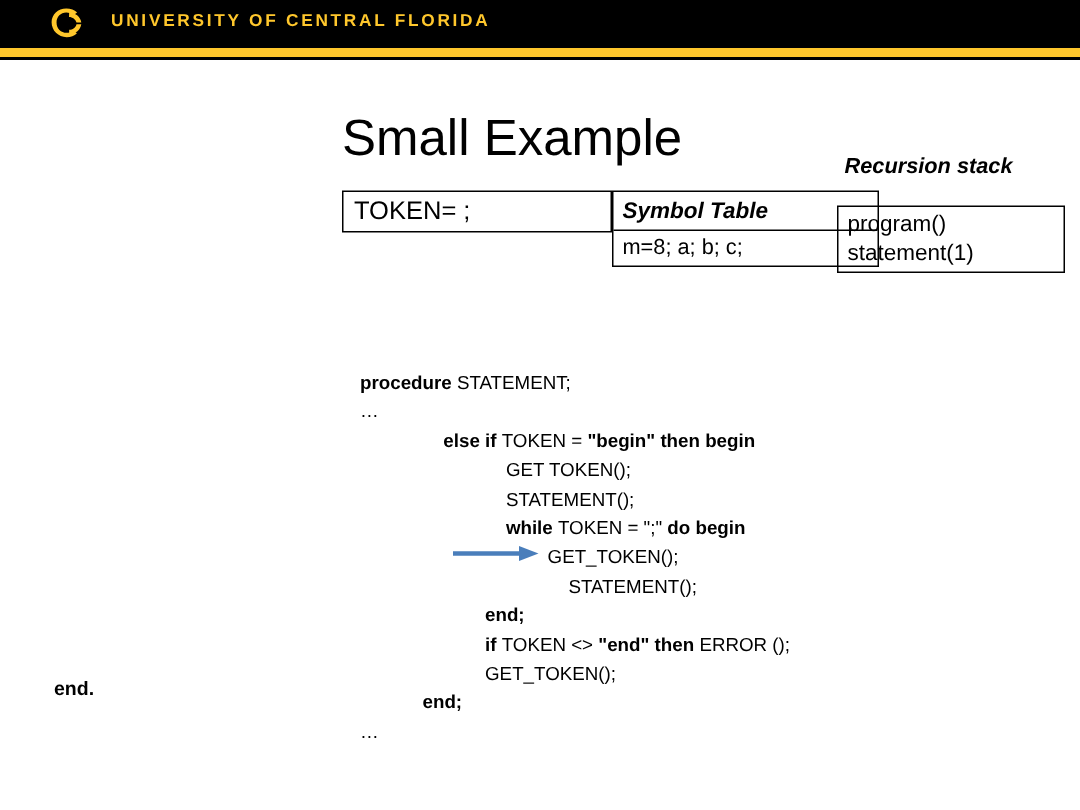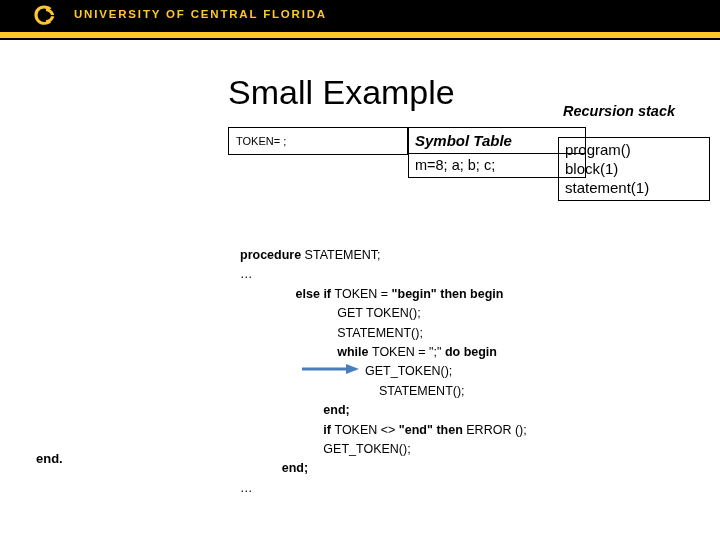--- a/index.html
+++ b/index.html
@@ -83,21 +83,21 @@
   #token-box {
     position: absolute;
     left: 228px; top: 127px;
     width: 180px; height: 28px;
     border: 1.5px solid #000000;
     box-sizing: border-box;
     display: flex;
     align-items: center;
   }
   #token-box .cell-text {
-    font-size: 11px;
+    font-size: 17px;
     padding-left: 7px;
     white-space: nowrap;
   }
 
   
   #symbol-table {
     position: absolute;
     left: 408px; top: 127px;
     width: 178px;
     border: 1.5px solid #000000;
@@ -197,21 +197,20 @@
 
 <div id="symbol-table">
   <div id="symbol-table-header">Symbol Table</div>
   <div id="symbol-table-body">
     <div>m=8; a; b; c;</div>
   </div>
 </div>
 
 <div id="recursion-stack-box">
   <div>program()</div>
-  <div>block(1)</div>
   <div>statement(1)</div>
 </div>
 
 <div id="code-block"><div class="line"><b>procedure </b><span>STATEMENT;</span></div><div class="line"><span>…</span></div><div class="line">&nbsp;&nbsp;&nbsp;&nbsp;&nbsp;&nbsp;&nbsp;&nbsp;&nbsp;&nbsp;&nbsp;&nbsp;&nbsp;&nbsp;&nbsp;&nbsp;<b>else if </b><span>TOKEN = </span><b>"begin" then begin</b></div><div class="line">&nbsp;&nbsp;&nbsp;&nbsp;&nbsp;&nbsp;&nbsp;&nbsp;&nbsp;&nbsp;&nbsp;&nbsp;&nbsp;&nbsp;&nbsp;&nbsp;&nbsp;&nbsp;&nbsp;&nbsp;&nbsp;&nbsp;&nbsp;&nbsp;&nbsp;&nbsp;&nbsp;&nbsp;<span>GET TOKEN();</span></div><div class="line">&nbsp;&nbsp;&nbsp;&nbsp;&nbsp;&nbsp;&nbsp;&nbsp;&nbsp;&nbsp;&nbsp;&nbsp;&nbsp;&nbsp;&nbsp;&nbsp;&nbsp;&nbsp;&nbsp;&nbsp;&nbsp;&nbsp;&nbsp;&nbsp;&nbsp;&nbsp;&nbsp;&nbsp;<span>STATEMENT();</span></div><div class="line">&nbsp;&nbsp;&nbsp;&nbsp;&nbsp;&nbsp;&nbsp;&nbsp;&nbsp;&nbsp;&nbsp;&nbsp;&nbsp;&nbsp;&nbsp;&nbsp;&nbsp;&nbsp;&nbsp;&nbsp;&nbsp;&nbsp;&nbsp;&nbsp;&nbsp;&nbsp;&nbsp;&nbsp;<b>while </b><span>TOKEN = ";" </span><b>do begin</b></div><div class="line">&nbsp;&nbsp;&nbsp;&nbsp;&nbsp;&nbsp;&nbsp;&nbsp;&nbsp;&nbsp;&nbsp;&nbsp;&nbsp;&nbsp;&nbsp;&nbsp;&nbsp;&nbsp;&nbsp;&nbsp;&nbsp;&nbsp;&nbsp;&nbsp;&nbsp;&nbsp;&nbsp;&nbsp;&nbsp;&nbsp;&nbsp;&nbsp;&nbsp;&nbsp;&nbsp;&nbsp;<span>GET_TOKEN();</span></div><div class="line">&nbsp;&nbsp;&nbsp;&nbsp;&nbsp;&nbsp;&nbsp;&nbsp;&nbsp;&nbsp;&nbsp;&nbsp;&nbsp;&nbsp;&nbsp;&nbsp;&nbsp;&nbsp;&nbsp;&nbsp;&nbsp;&nbsp;&nbsp;&nbsp;&nbsp;&nbsp;&nbsp;&nbsp;&nbsp;&nbsp;&nbsp;&nbsp;&nbsp;&nbsp;&nbsp;&nbsp;&nbsp;&nbsp;&nbsp;&nbsp;<span>STATEMENT();</span></div><div class="line">&nbsp;&nbsp;&nbsp;&nbsp;&nbsp;&nbsp;&nbsp;&nbsp;&nbsp;&nbsp;&nbsp;&nbsp;&nbsp;&nbsp;&nbsp;&nbsp;&nbsp;&nbsp;&nbsp;&nbsp;&nbsp;&nbsp;&nbsp;&nbsp;<b>end;</b></div><div class="line">&nbsp;&nbsp;&nbsp;&nbsp;&nbsp;&nbsp;&nbsp;&nbsp;&nbsp;&nbsp;&nbsp;&nbsp;&nbsp;&nbsp;&nbsp;&nbsp;&nbsp;&nbsp;&nbsp;&nbsp;&nbsp;&nbsp;&nbsp;&nbsp;<b>if </b><span>TOKEN &lt;&gt; </span><b>"end" then </b><span>ERROR ();</span></div><div class="line">&nbsp;&nbsp;&nbsp;&nbsp;&nbsp;&nbsp;&nbsp;&nbsp;&nbsp;&nbsp;&nbsp;&nbsp;&nbsp;&nbsp;&nbsp;&nbsp;&nbsp;&nbsp;&nbsp;&nbsp;&nbsp;&nbsp;&nbsp;&nbsp;<span>GET_TOKEN();</span></div><div class="line">&nbsp;&nbsp;&nbsp;&nbsp;&nbsp;&nbsp;&nbsp;&nbsp;&nbsp;&nbsp;&nbsp;&nbsp;<b>end;</b></div><div class="line"><span>…</span></div></div>
 
 <div id="pointer-arrow">
   <svg viewBox="0 0 60 14" width="60" height="14" aria-hidden="true">
     <line x1="0" y1="7" x2="46" y2="7" stroke="#4A7EBB" stroke-width="3"></line>
     <polygon points="44,2 57,7 44,12" fill="#4A7EBB"></polygon>
   </svg>

